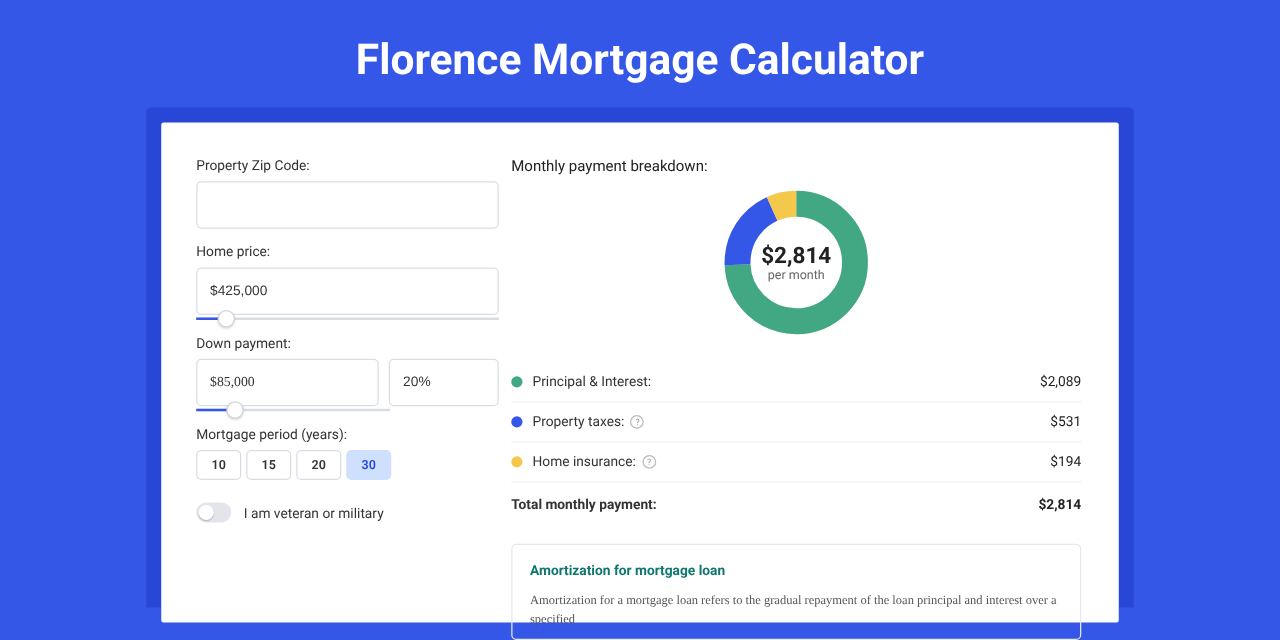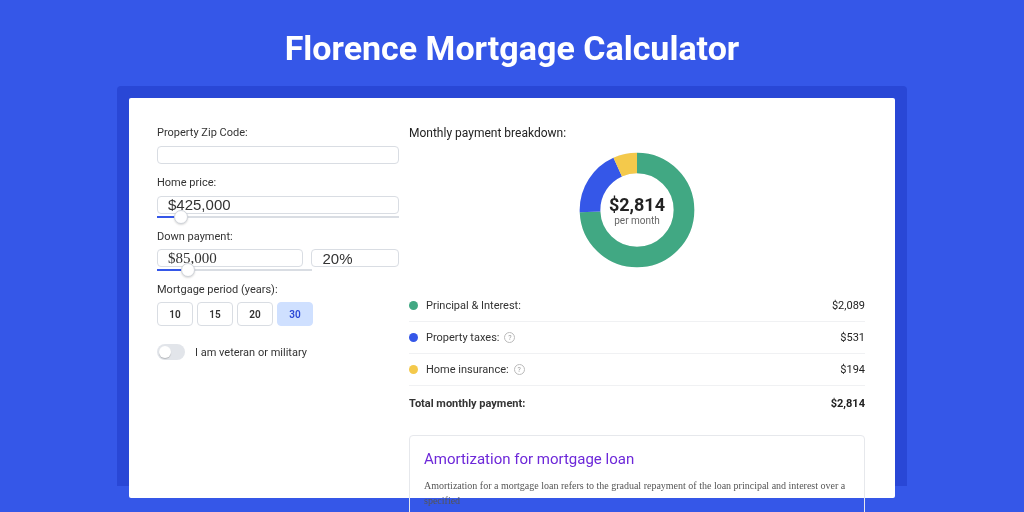--- a/index.html
+++ b/index.html
@@ -48,23 +48,23 @@
   .label {
     font-size: 11px;
     color: #333;
     margin-bottom: 6px;
     display: block;
   }
   .input {
     width: 100%;
     border: 1px solid #d9dde3;
     border-radius: 4px;
-    height: 18px;
+    height: 38px;
     padding: 0 10px;
-    font-size: 15px;
+    font-size: 11px;
     color: #333;
     background: #fff;
   }
   .field { margin-bottom: 12px; }
   .slider-track {
     position: relative;
     height: 2px;
     background: #d9dde3;
     margin-top: 2px;
   }
@@ -177,23 +177,23 @@
     color: #999;
     margin-left: 5px;
   }
   .amort-card {
     border: 1px solid #e6e8ec;
     border-radius: 4px;
     padding: 14px 14px 8px 14px;
     margin-top: 16px;
   }
   .amort-title {
-    font-size: 15px;
-    font-weight: 400;
-    color: #6d28d9;
+    font-size: 11px;
+    font-weight: 700;
+    color: #0f766e;
     margin-bottom: 10px;
   }
   .amort-text {
     font-size: 10px;
     color: #555;
     line-height: 1.5;
     font-family: Liberation Serif, serif;
   }
 </style>
 </head>

